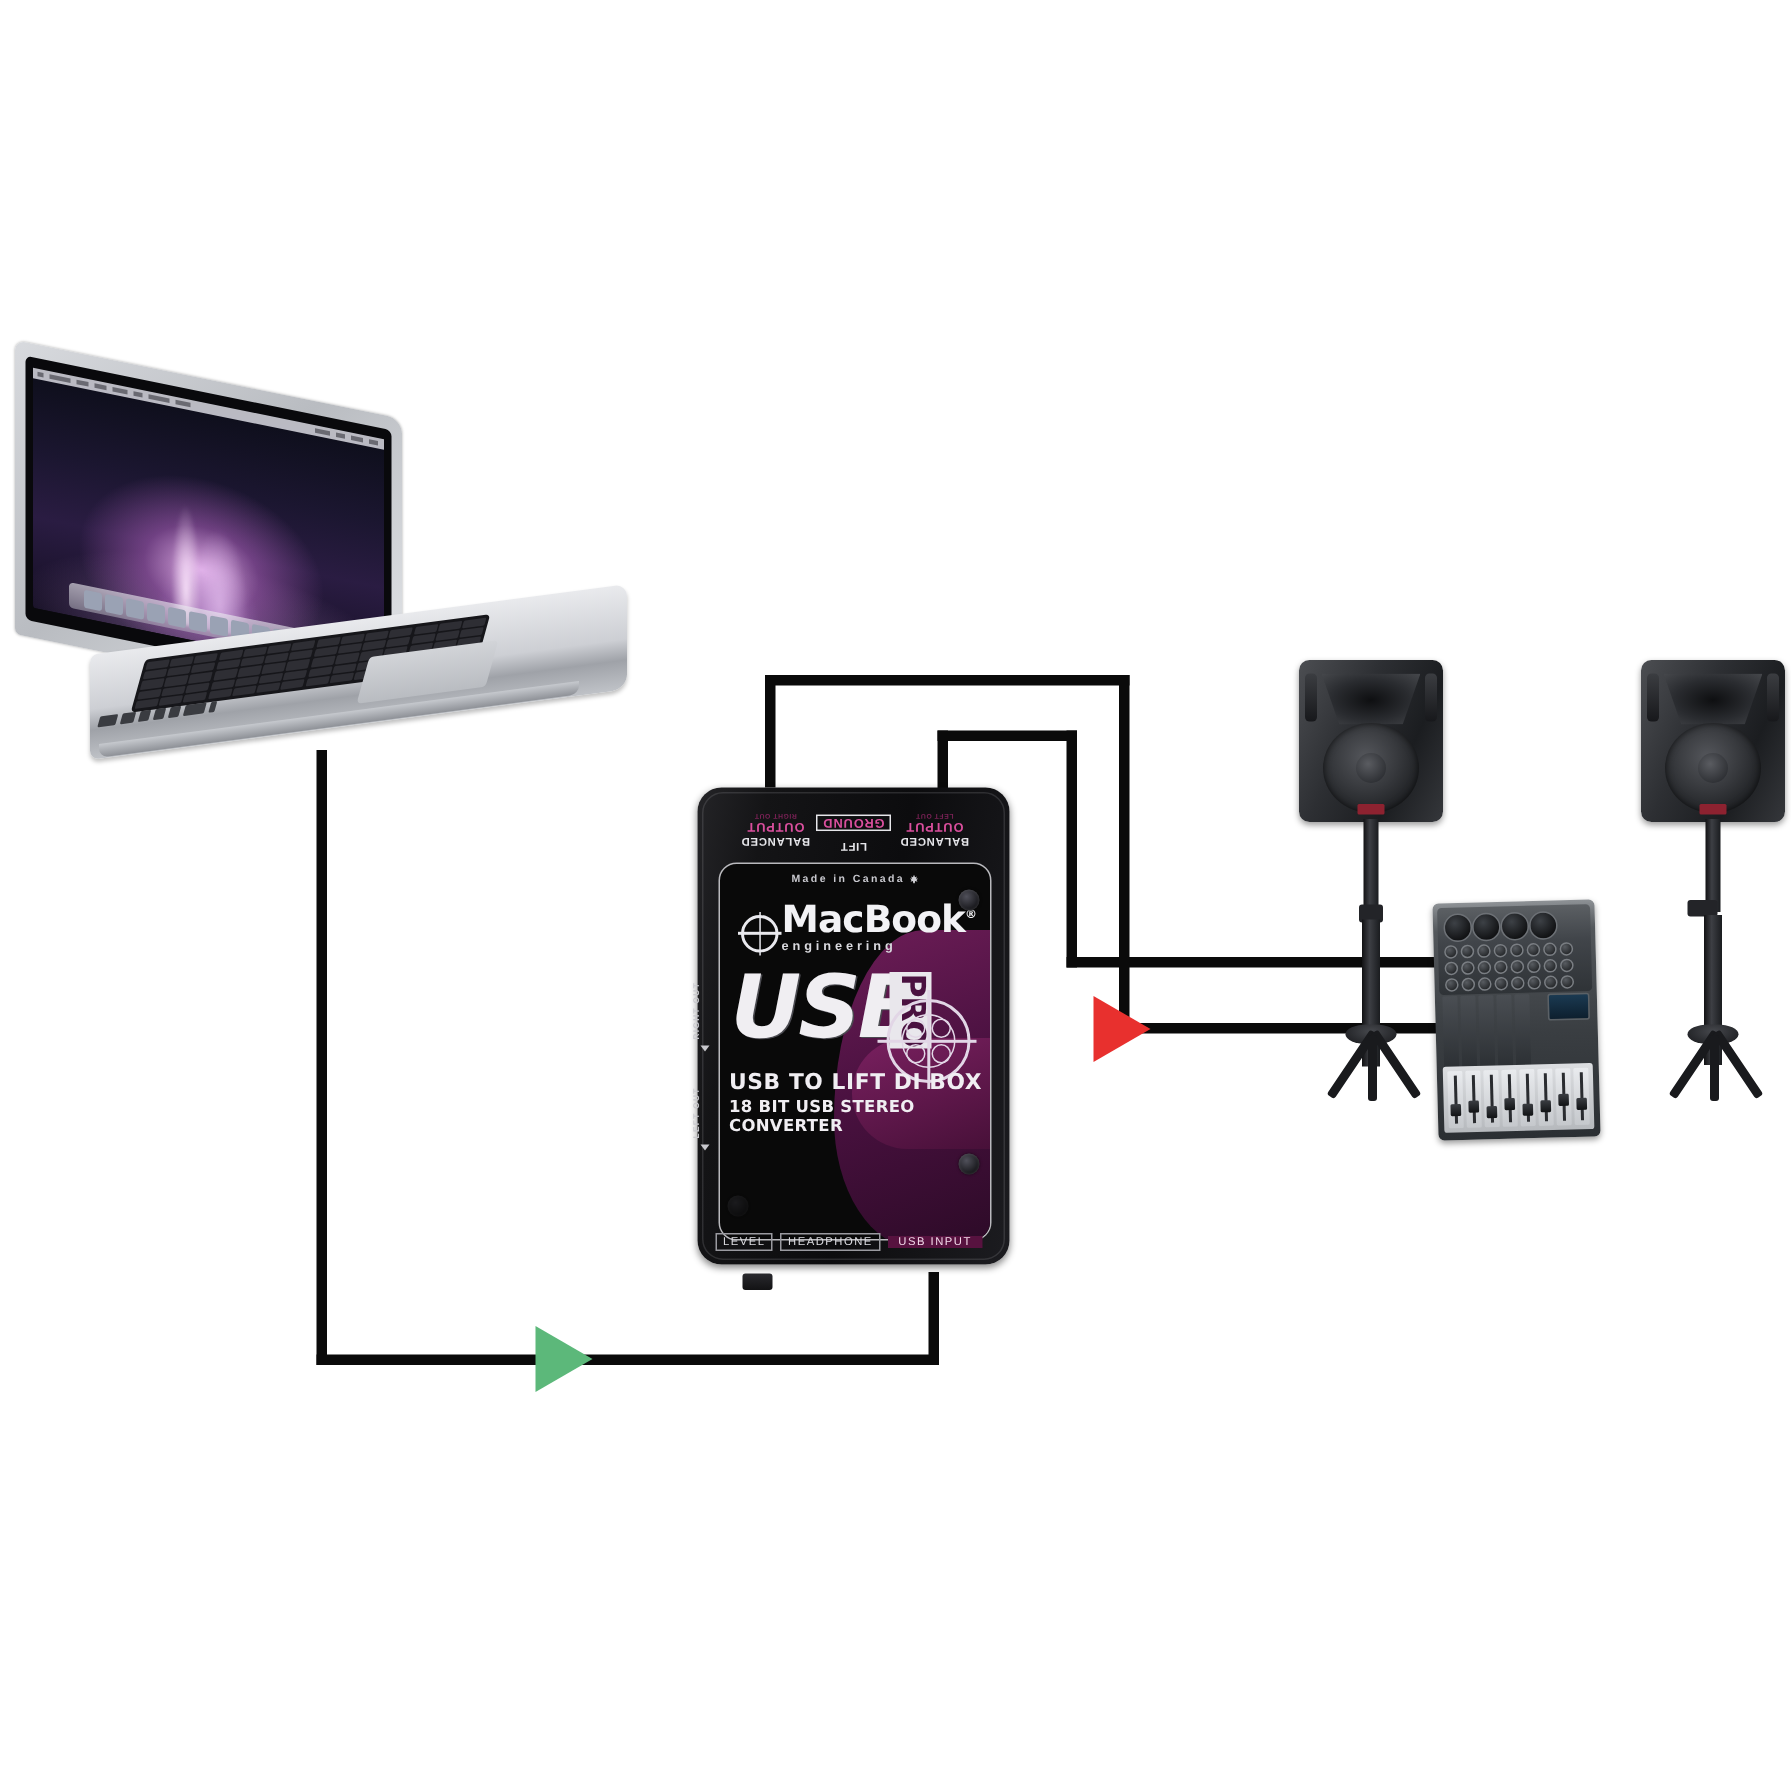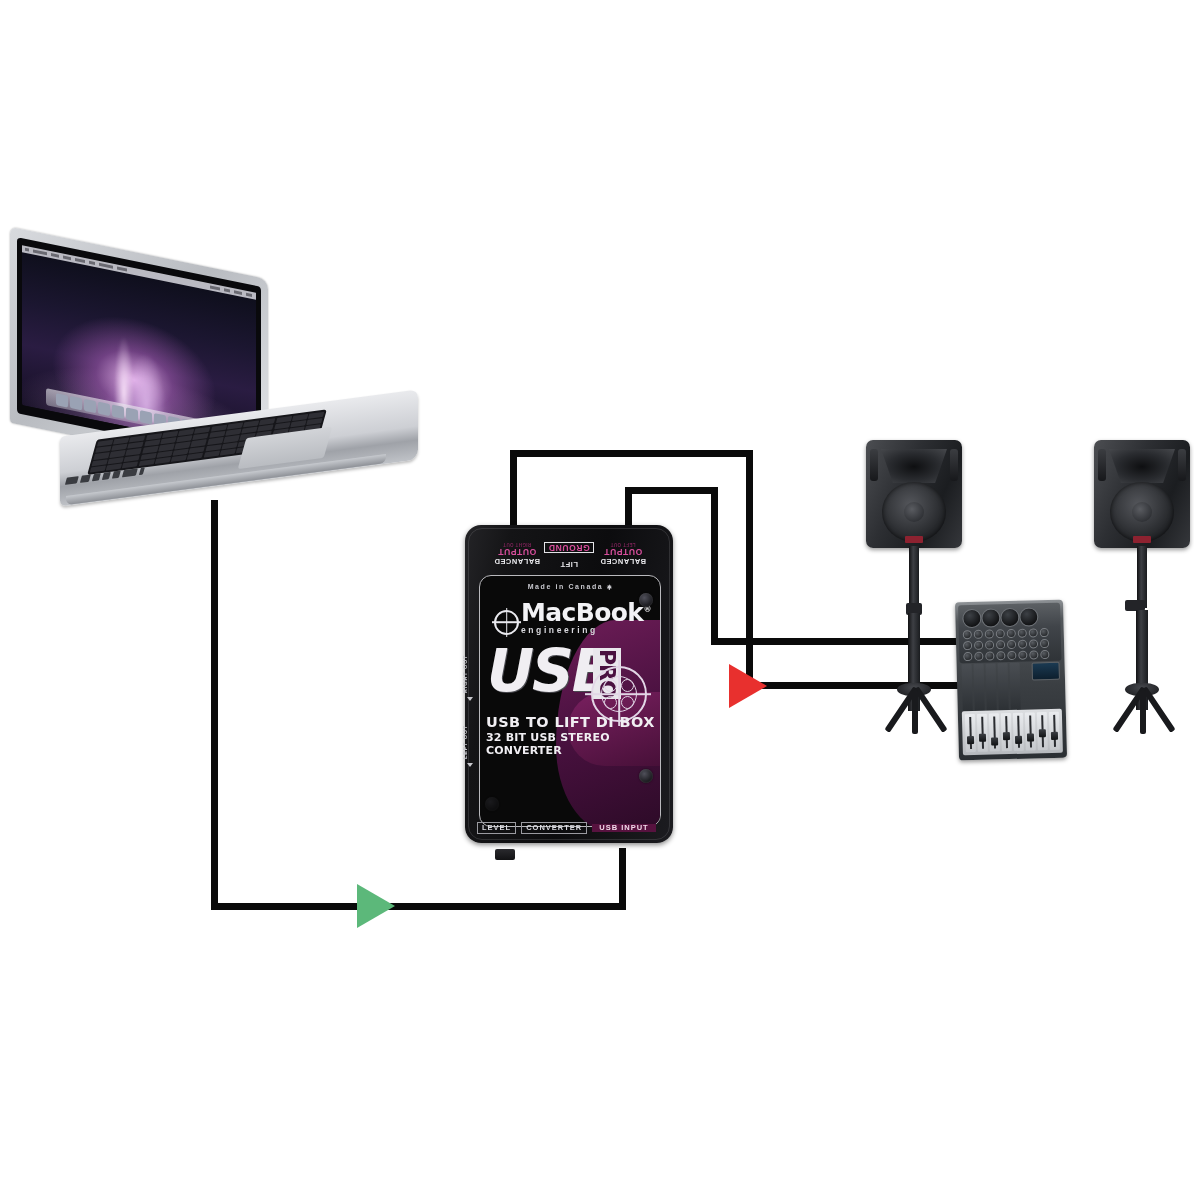--- a/index.html
+++ b/index.html
@@ -107,21 +107,21 @@
   .top-lbl{position:absolute;top:16px;transform:rotate(180deg);text-align:center;line-height:1.15;}
   .tl-red{color:#7c2257;font-size:4.5px;font-weight:bold;letter-spacing:.4px;}
   .tl-pink{color:#d94f9d;font-size:8.5px;font-weight:bold;letter-spacing:.6px;}
   .tl-white{color:#e6e6ea;font-size:7.5px;font-weight:bold;letter-spacing:.5px;}
   .gnd-box{display:inline-block;border:1px solid #e6e6ea;padding:0 3px;}
   .side-lbl{position:absolute;left:-3px;color:#c8c8cd;font-size:5.5px;font-weight:bold;
       letter-spacing:.9px;writing-mode:vertical-rl;transform:rotate(180deg);}
   .side-tri{position:absolute;left:2px;width:0;height:0;
       border-left:3px solid transparent;border-right:3px solid transparent;border-top:4px solid #c8c8cd;}
   .bot-strip{position:absolute;left:12px;bottom:9px;width:184px;display:flex;gap:5px;align-items:center;}
-  .bs{font-size:7.5px;font-weight:bold;letter-spacing:1px;padding:1.5px 4px;line-height:1;}
+  .bs{font-size:7.5px;font-weight:normal;letter-spacing:1px;padding:1.5px 4px;line-height:1;}
   .bs-out{color:#dcdce1;border:1px solid #9a9aa0;}
   .bs-usb{color:#f3d9ea;background:#57123f;padding:0 7px;}
   .jack{position:absolute;width:20px;height:11px;background:linear-gradient(180deg,#2a2a2e,#121214);
       border-radius:2px;bottom:-8px;}
 
   
   .spk-unit{position:absolute;}
   .spk-box{position:absolute;left:0;top:0;width:96px;height:108px;
       background:linear-gradient(115deg,#4c4e52 0%,#2d2f33 38%,#1b1d20 70%,#35373b 100%);
       border-radius:7px;box-shadow:0 2px 4px rgba(0,0,0,.4);}
@@ -375,30 +375,30 @@
         <div class="xlr-target">
           <div class="xlr-pins">
             <i style="left:2px;top:2px"></i>
               <i style="right:2px;top:2px"></i>
             <i style="left:2px;bottom:2px"></i>
               <i style="right:2px;bottom:2px"></i>
           </div>
         </div>
 
         <div class="di-line1">USB TO LIFT DI BOX</div>
-        <div class="di-line2">32 BIT USB STEREO CONVERTER</div>
+        <div class="di-line2">18 BIT USB STEREO CONVERTER</div>
       </div>
 
       <div class="screw" style="right:20px;top:68px;"></div>
       <div class="screw" style="right:20px;top:244px;"></div>
       <div class="screw" style="left:20px;top:272px;opacity:.25"></div>
 
       <div class="bot-strip">
         <div class="bs bs-out">LEVEL</div>
-        <div class="bs bs-out">CONVERTER</div>
+        <div class="bs bs-out">HEADPHONE</div>
         <div class="bs bs-usb">USB INPUT</div>
       </div>
     </div>
     <div class="jack" style="left:30px;"></div>
   </div>
 
   <div class="spk-unit" style="left:866px;top:440px;width:110px;height:290px;">
     <div class="spk-box">
       <div class="spk-horn"></div>
       <div class="spk-slot" style="left:4px;"></div>

